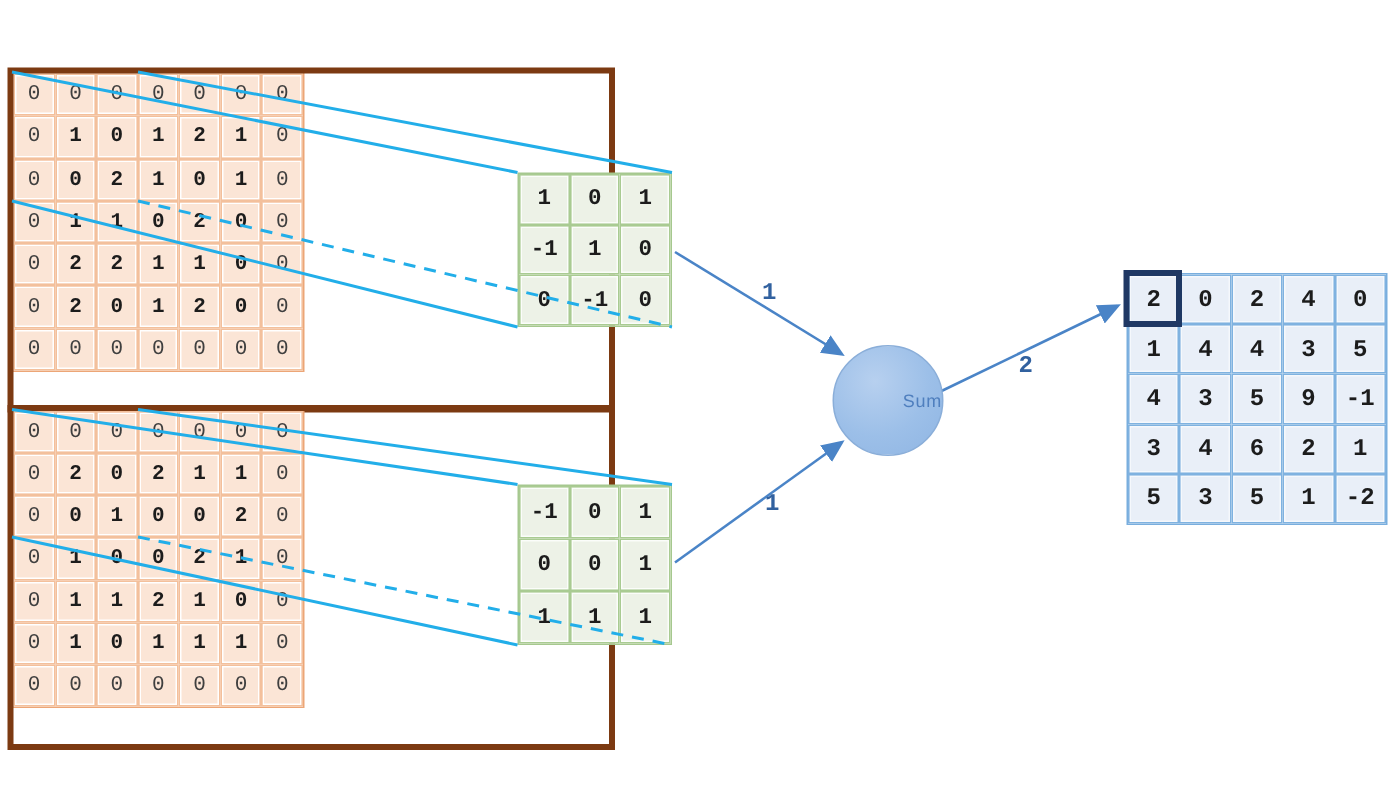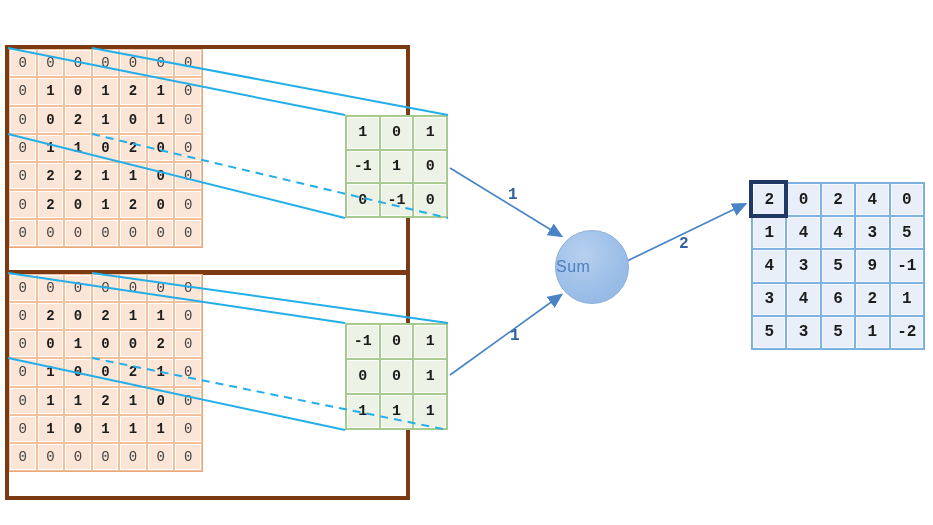--- a/index.html
+++ b/index.html
@@ -35,22 +35,22 @@
                 border:4px solid #7c3a12;}
   .window-output{left:-3px;top:-3px;width:calc(20% + 5px);height:calc(20% + 5px);
                  border:4px solid #1f3864;}
 
   
   #overlay{position:absolute;left:0;top:0;width:933px;height:525px;pointer-events:none;}
 
   
   .sum-node{position:absolute;left:555px;top:230px;width:72px;height:72px;border-radius:50%;
             background:radial-gradient(circle at 38% 32%, #b7d0ef 0%, #9cbfe8 55%, #8fb5e3 100%);
-            border:1px solid #8aaed9;display:flex;align-items:center;justify-content:flex-start;
-            color:#4f7fbe;font-size:16px;letter-spacing:.5px;}
+            border:1px solid #8aaed9;display:flex;align-items:center;justify-content:flex-end;
+            color:#4f7fbe;font-size:12px;letter-spacing:.5px;}
 
   
   .edge-label{position:absolute;font-family:"Liberation Mono","DejaVu Sans Mono",monospace;
               font-weight:700;font-size:16px;color:#31619f;}
   #w1{left:508px;top:186px;}
   #w2{left:510px;top:327px;}
   #w3{left:679px;top:235px;}
 </style>
 </head>
 <body>

